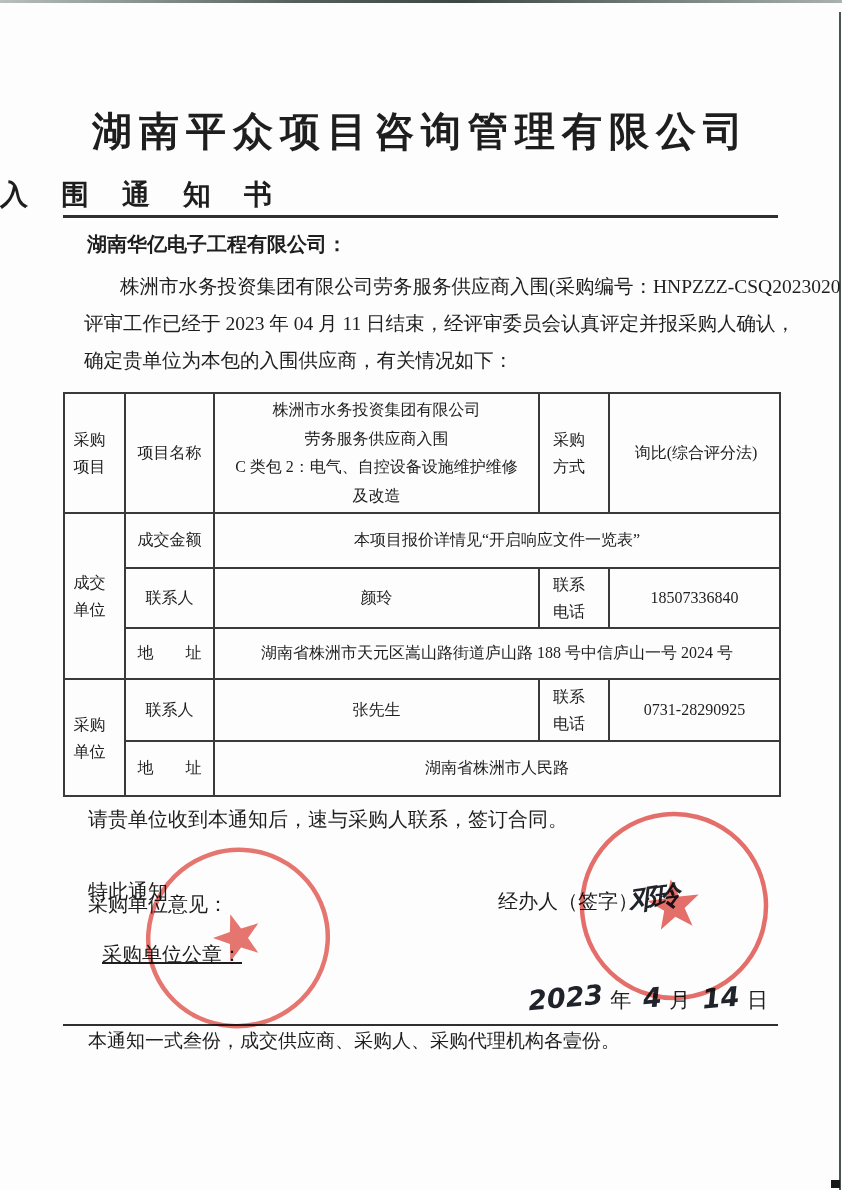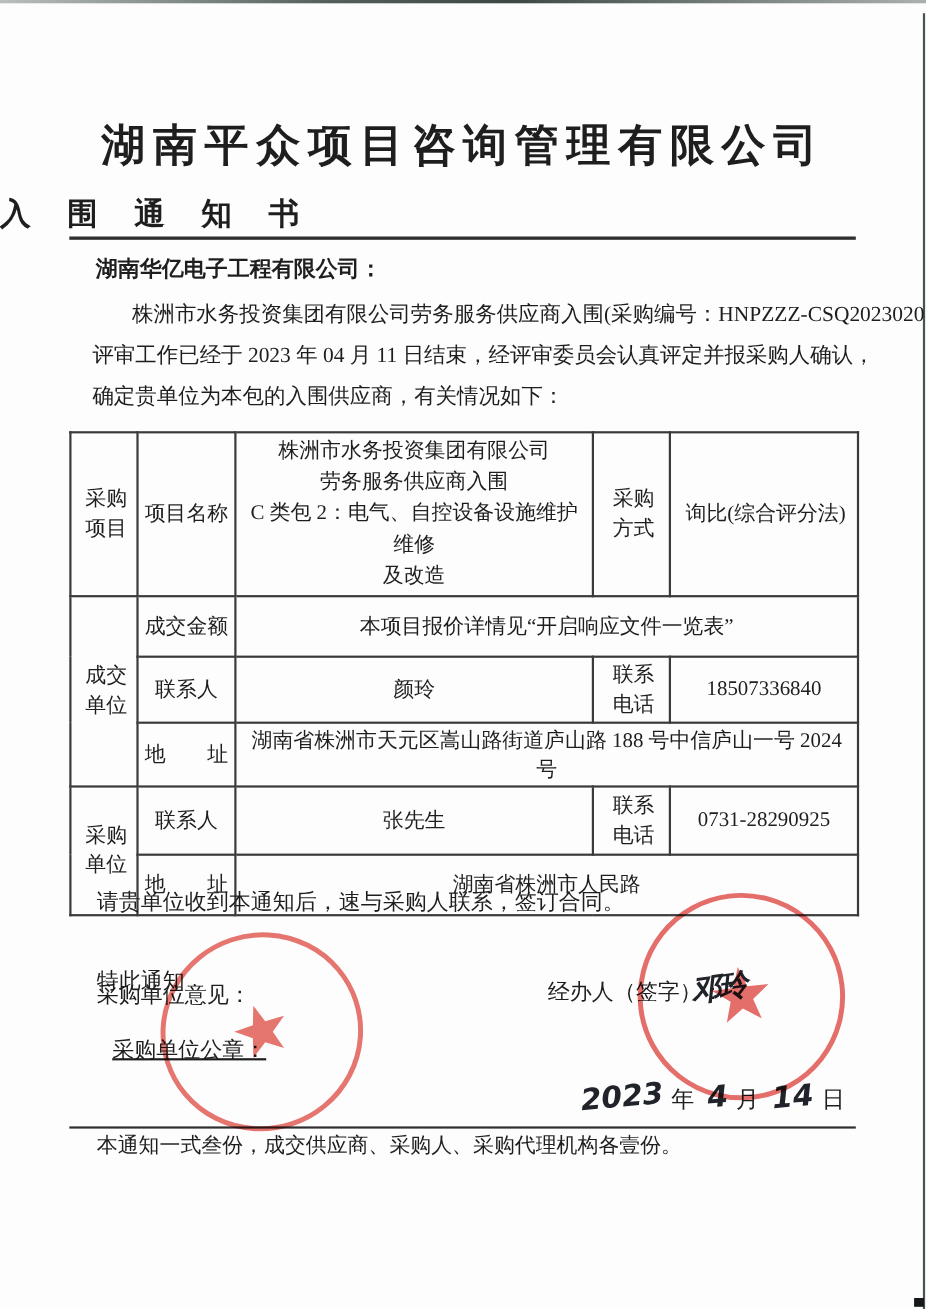--- a/index.html
+++ b/index.html
@@ -21,22 +21,22 @@
     font-size:28px;font-weight:bold;letter-spacing:13px;white-space:nowrap;}
   .rule{position:absolute;top:215px;left:63px;width:715px;height:3px;background:#2f2f2f;}
 
   .addressee{position:absolute;top:231px;left:87px;font-size:20px;font-weight:bold;}
   .para{position:absolute;top:268px;left:84px;width:706px;font-size:19.5px;line-height:37px;}
   .para .line{white-space:nowrap;}
   .para .indent{padding-left:36px;}
 
   table.doc{position:absolute;top:392px;left:63px;border-collapse:collapse;table-layout:fixed;}
   table.doc td{border:2px solid #3a3a3a;text-align:center;vertical-align:middle;
-    font-size:19px;padding:2px 4px;font-family:Liberation Serif, serif;}
-  .w2{display:inline-block;width:42px;line-height:27px;text-align:right;}
+    font-size:16px;padding:2px 4px;font-family:Liberation Serif, serif;}
+  .w2{display:inline-block;width:42px;line-height:27px;text-align:left;}
   .pname div{line-height:28.5px;}
   .method-cell{text-align:left;padding-left:7px !important;}
 
   .closing1{position:absolute;top:806px;left:88px;font-size:20px;}
   .closing2{position:absolute;top:878px;left:88px;font-size:20px;}
   .sig-label{position:absolute;font-size:20px;white-space:nowrap;}
   .lab-opinion{top:891px;left:88px;}
   .lab-stamp{top:941px;left:102px;text-decoration:underline;}
   .lab-handler{top:888px;left:498px;}
   .lab-agency{top:938px;left:498px;}

